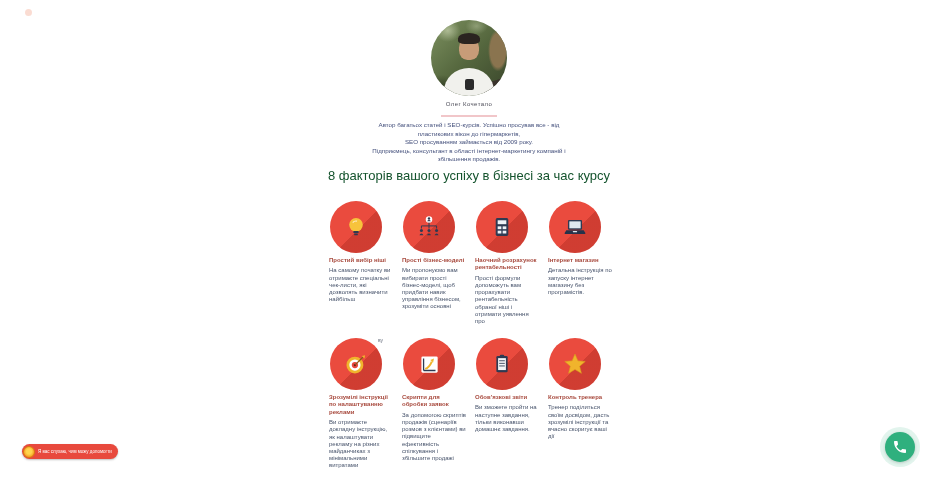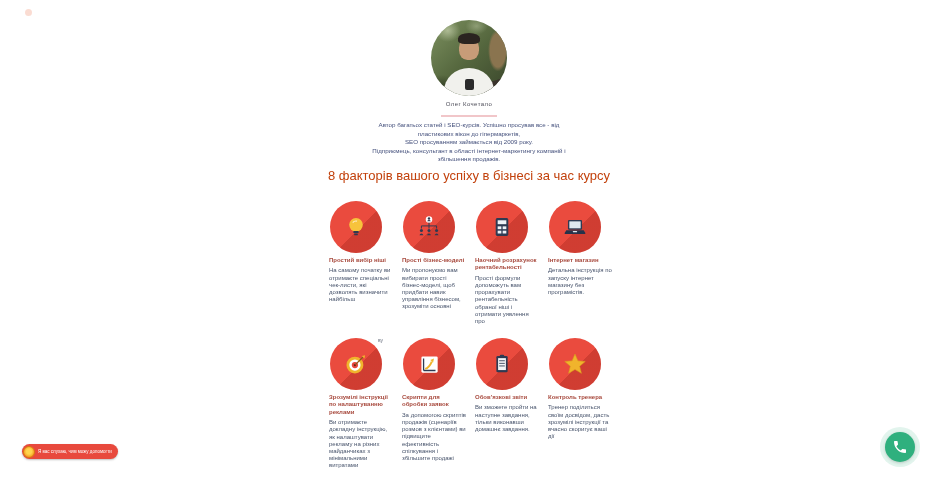--- a/index.html
+++ b/index.html
@@ -31,21 +31,21 @@
   .av-hair{position:absolute;left:27px;top:13px;width:22px;height:11px;background:#2a2420;
     border-radius:50% 50% 30% 30%;}
   
   .name{position:absolute;top:101px;left:0;width:938px;text-align:center;
     font-size:6px;letter-spacing:.4px;color:#4c4c58;}
   .name-divider{position:absolute;top:115px;left:441px;width:56px;height:2px;background:#f1c6c9;}
   .bio{position:absolute;top:121px;left:0;width:938px;text-align:center;
     font-size:6.2px;line-height:8.6px;color:#44507c;}
   
   .heading{position:absolute;top:168px;left:0;width:938px;text-align:center;
-    font-size:13px;color:#c2410c;}
+    font-size:13px;color:#14532d;}
   
   .frow{position:absolute;left:329px;width:283px;display:flex;gap:9px;}
   .frow1{top:198px;}
   .frow2{top:335px;}
   .cell{width:64px;overflow:hidden;}
   .frow1 .cell{height:137px;}
   .frow2 .cell{height:145px;}
   .icon-circle{width:52px;height:52px;border-radius:50%;background:#ea4b3e;
     position:relative;overflow:hidden;margin:3px 0 0 1px;
     display:flex;align-items:center;justify-content:center;}

